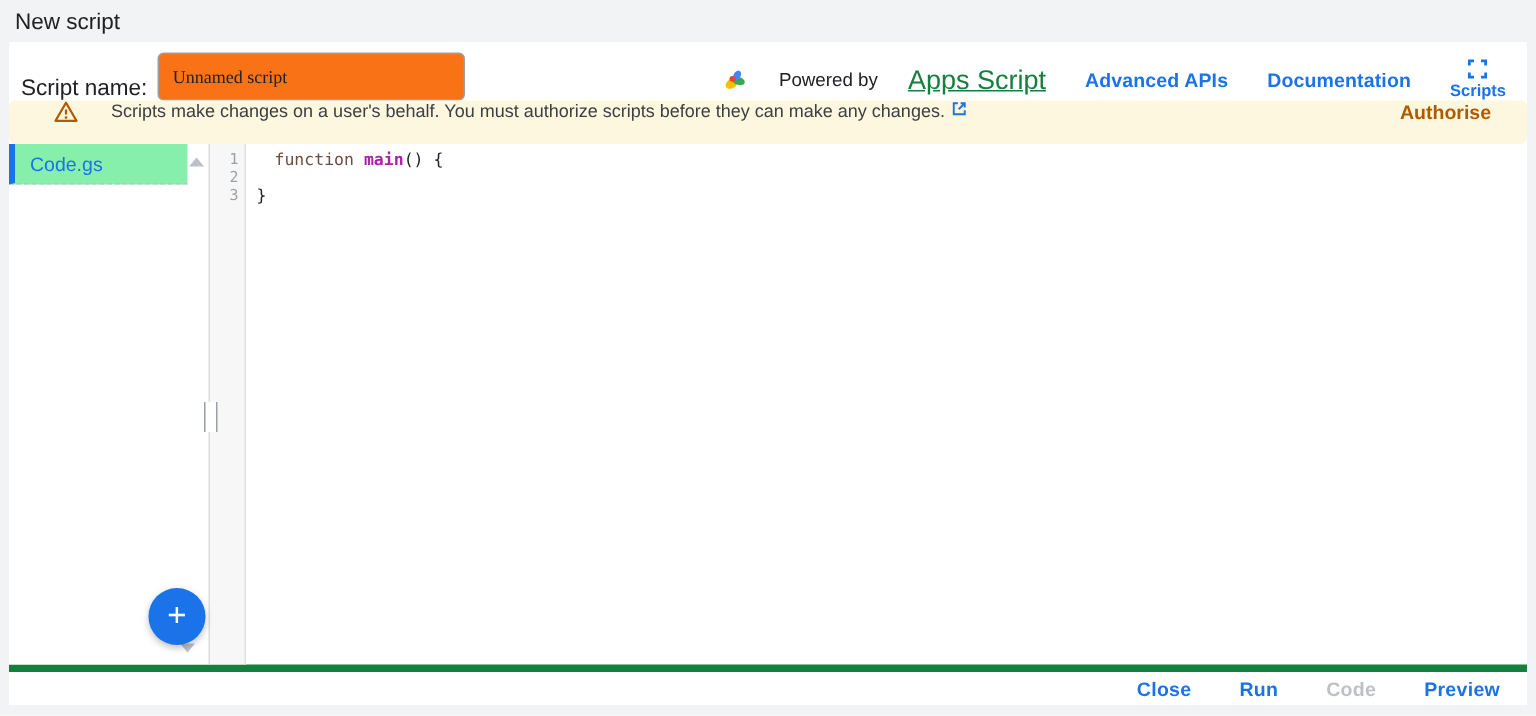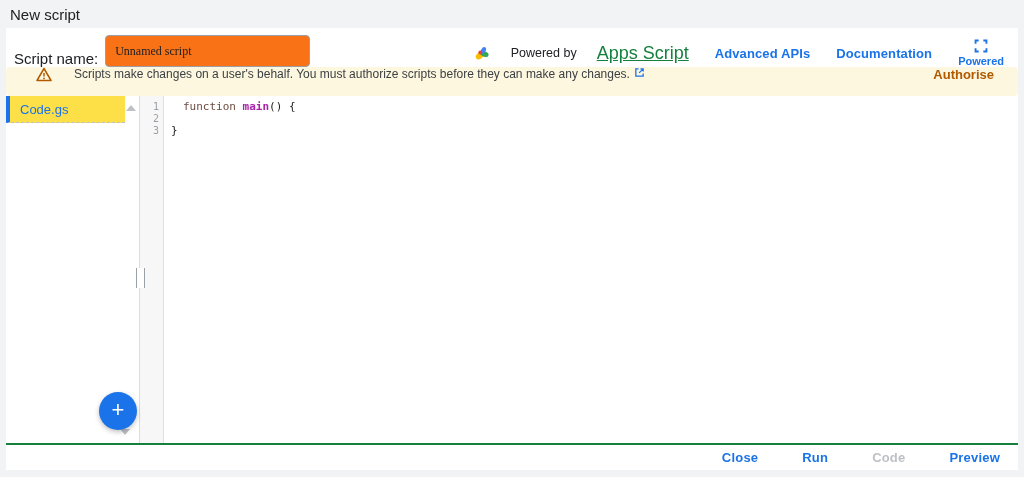--- a/index.html
+++ b/index.html
@@ -47,21 +47,21 @@
   .ext-icon { margin-left:4px; vertical-align:-1px; }
   .authorise-btn {
     margin-left:auto; font-size:13px; font-weight:700; color:#b05a00;
     background:none; border:none; cursor:pointer; font-family:inherit;
   }
 
   
   .workspace { flex:1; display:flex; position:relative; min-height:0; }
   .sidebar { width:134px; flex:none; border-right:1px solid #dadce0; position:relative; background:#fff; }
   .file-item {
-    height:27px; width:calc(100% - 14px); background:#fde047;
+    height:27px; width:calc(100% - 14px); background:#86efac;
     border-left:4px solid #1a73e8; border-bottom:1px dashed #bdc1c6;
     display:flex; align-items:center; padding-left:10px; cursor:pointer;
   }
   .file-item-label { font-size:13px; color:#1a73e8; }
   .tri-up {
     position:absolute; top:9px; right:3px; width:0; height:0; cursor:pointer;
     border-left:5px solid transparent; border-right:5px solid transparent; border-bottom:6px solid #bdc1c6;
   }
   .tri-down {
     position:absolute; bottom:8px; right:9px; width:0; height:0; cursor:pointer;
@@ -84,22 +84,22 @@
   }
   .line-num { font-family:"DejaVu Sans Mono", monospace; font-size:10px; line-height:12px; color:#9aa0a6; }
   .code-area { flex:1; padding:5px 0 0 7px; cursor:text; overflow:hidden; }
   .code-line { font-family:"DejaVu Sans Mono", monospace; font-size:11px; line-height:12px; white-space:pre; min-height:12px; }
   .tok-keyword { color:#6d4c41;margin-left:12px; }
   .tok-def { color:#aa22aa; font-weight:700; }
   .tok-plain { color:#202124; }
 
   
   .footer-bar {
-    height:27px; flex:none; border-top:2px solid #15803d; background:#fff;
-    display:flex; align-items:center; justify-content:flex-end; padding-right:8px; gap:24px;
+    height:27px; flex:none; border-top:5px solid #15803d; background:#fff;
+    display:flex; align-items:center; justify-content:flex-end; padding-right:8px; gap:12px;
   }
   .footer-btn {
     background:none; border:none; font-family:inherit; font-size:13px; font-weight:700;
     color:#1a73e8; padding:4px 10px; cursor:pointer; letter-spacing:.2px;
   }
   .footer-btn.disabled { color:#bdc1c6; cursor:default; }
 </style>
 </head>
 <body>
 
@@ -122,21 +122,21 @@
         </svg>
         <span class="powered-text">Powered by</span>
         <a class="apps-script-link">Apps Script</a>
       </div>
       <a class="hdr-link">Advanced APIs</a>
       <a class="hdr-link">Documentation</a>
       <button class="expand-btn">
         <svg width="14" height="14" viewBox="0 0 18 18">
           <path d="M2 6 V2 H6 M12 2 H16 V6 M16 12 V16 H12 M6 16 H2 V12" fill="none" stroke="#1a73e8" stroke-width="2.4"></path>
         </svg>
-        <span class="expand-label">Powered</span>
+        <span class="expand-label">Scripts</span>
       </button>
     </div>
   </div>
 
   <div class="banner">
     <svg width="16" height="15" viewBox="0 0 16 15">
       <path d="M8 1.5 L15 13.5 H1 Z" fill="none" stroke="#b05a00" stroke-width="1.5" stroke-linejoin="round"></path>
       <line x1="8" y1="6" x2="8" y2="9.4" stroke="#b05a00" stroke-width="1.5"></line>
       <circle cx="8" cy="11.4" r="0.9" fill="#b05a00"></circle>
     </svg>

